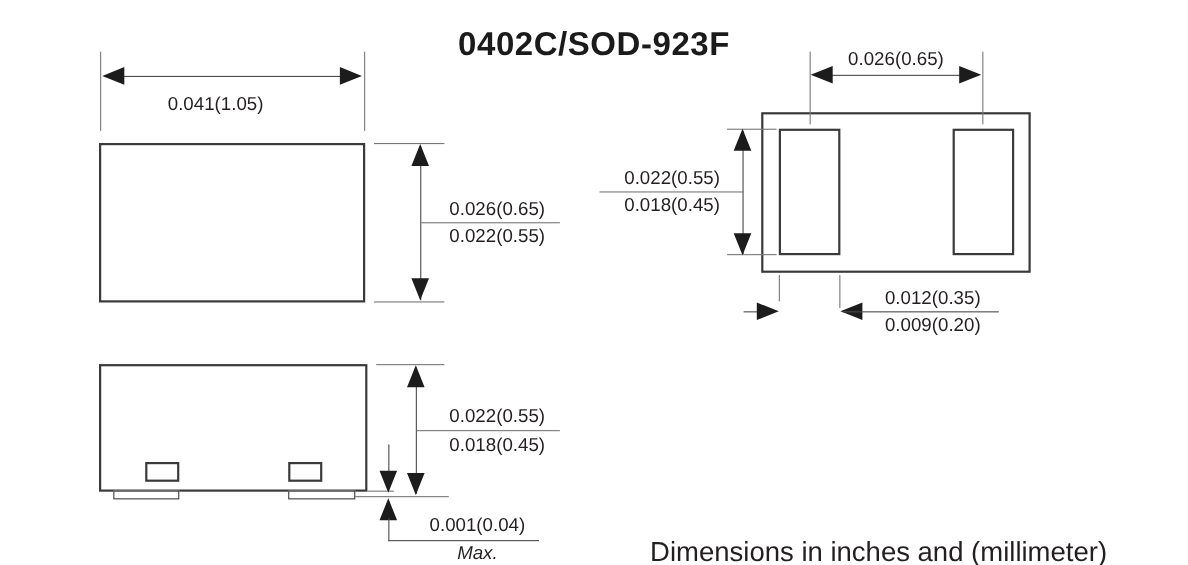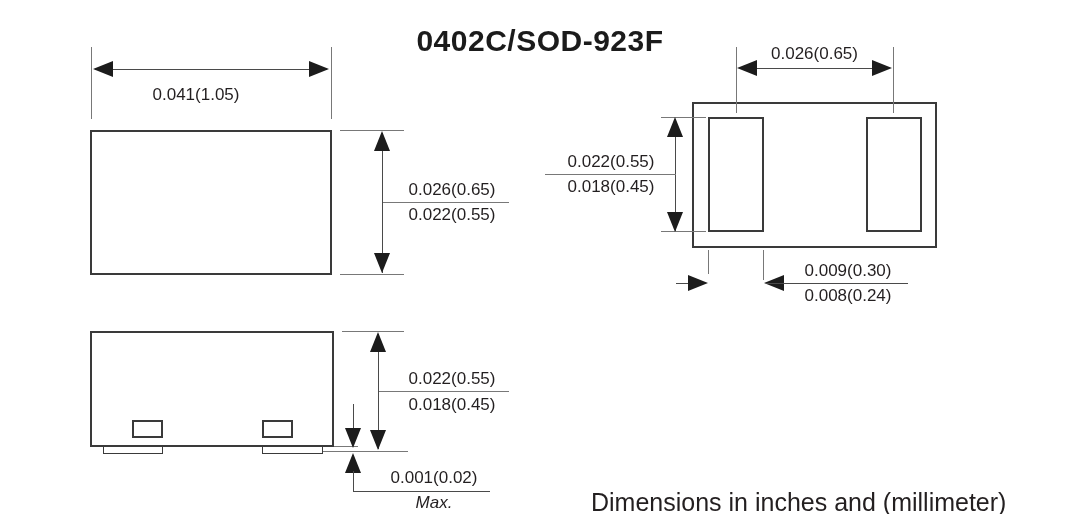--- a/index.html
+++ b/index.html
@@ -71,21 +71,21 @@
   <div class="ah d" style="left:370px; top:430px;"></div>
   <div class="h" style="left:379px; top:391px; width:130px;"></div>
   <div class="lbl" style="left:393px; top:369px; width:118px;">0.022(0.55)</div>
   <div class="lbl" style="left:393px; top:395px; width:118px;">0.018(0.45)</div>
 
   <div class="v dim" style="left:353px; top:404px; height:26px;"></div>
   <div class="ah d" style="left:345px; top:428px;"></div>
   <div class="ah u" style="left:345px; top:453px;"></div>
   <div class="v dim" style="left:353px; top:471px; height:21px;"></div>
   <div class="h dim" style="left:353px; top:491px; width:137px;"></div>
-  <div class="lbl" style="left:375px; top:468px; width:118px;">0.001(0.02)</div>
+  <div class="lbl" style="left:375px; top:468px; width:118px;">0.001(0.04)</div>
   <div class="lbl" style="left:375px; top:493px; width:118px;font-style:italic;">Max.</div>
 
   <div class="rect" style="left:692px; top:102px; width:245px; height:146px;"></div>
   <div class="rect" style="left:708px; top:117px; width:56px; height:115px;"></div>
   <div class="rect" style="left:866px; top:117px; width:56px; height:115px;"></div>
 
   <div class="v" style="left:736px; top:47px; height:66px;"></div>
   <div class="v" style="left:893px; top:47px; height:66px;"></div>
   <div class="h dim" style="left:741px; top:68px; width:148px;"></div>
   <div class="ah l" style="left:737px; top:60px;"></div>
@@ -100,18 +100,18 @@
   <div class="h" style="left:545px; top:174px; width:131px;"></div>
   <div class="lbl" style="left:548px; top:152px; width:126px;">0.022(0.55)</div>
   <div class="lbl" style="left:548px; top:177px; width:126px;">0.018(0.45)</div>
 
   <div class="v" style="left:708px; top:250px; height:24px;"></div>
   <div class="v" style="left:763px; top:250px; height:30px;"></div>
   <div class="h dim" style="left:676px; top:283px; width:26px;"></div>
   <div class="ah r" style="left:688px; top:275px;"></div>
   <div class="ah l" style="left:764px; top:275px;"></div>
   <div class="h dim" style="left:766px; top:283px; width:142px;"></div>
-  <div class="lbl" style="left:785px; top:261px; width:126px;">0.009(0.30)</div>
-  <div class="lbl" style="left:785px; top:286px; width:126px;">0.008(0.24)</div>
+  <div class="lbl" style="left:785px; top:261px; width:126px;">0.012(0.35)</div>
+  <div class="lbl" style="left:785px; top:286px; width:126px;">0.009(0.20)</div>
 
   <div class="note">Dimensions in inches and (millimeter)</div>
 
 </div>
 
 </body></html>

